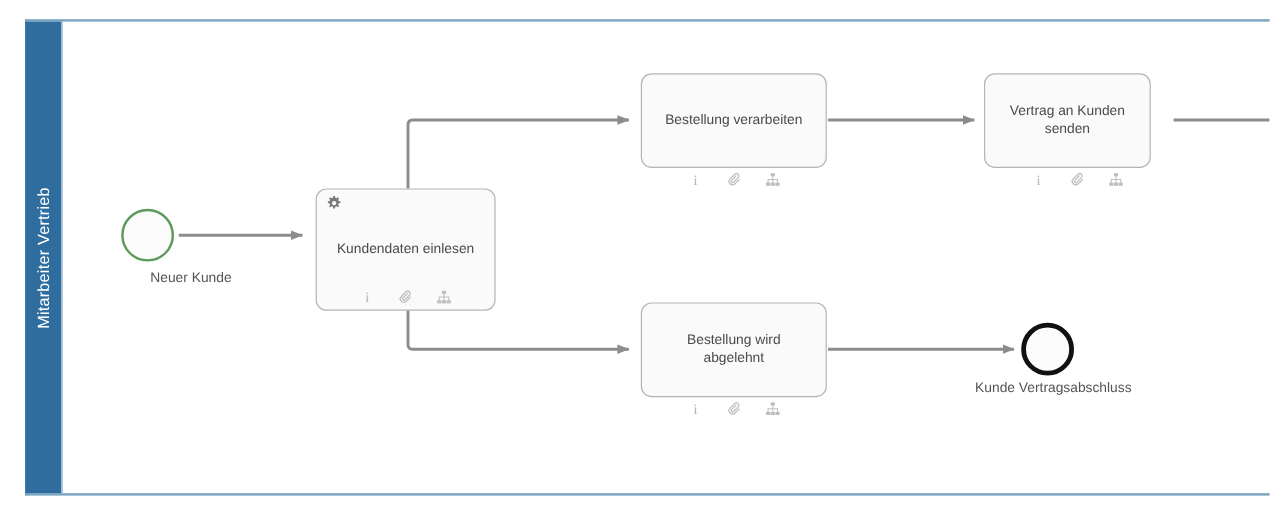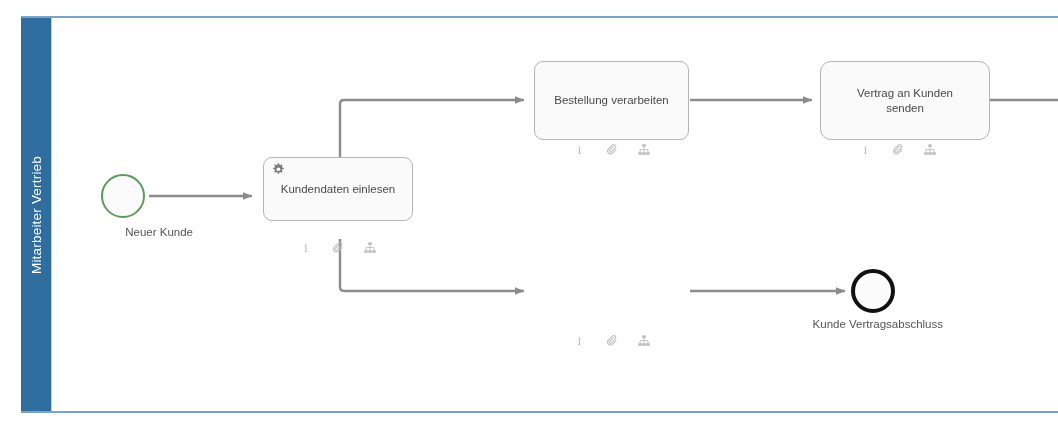--- a/index.html
+++ b/index.html
@@ -180,21 +180,21 @@
 
       <path d="M 978,100 L 1058,100" fill="none" stroke="#8c8c8c" stroke-width="2.4"></path>
 
       <path d="M 690,291 L 845,291" fill="none" stroke="#8c8c8c" stroke-width="2.4" marker-end="url(#ah)"></path>
     </svg>
   </div>
 
   <div class="event start" style="left:101px; top:174px;"></div>
   <div class="event-label" style="left:53px; top:226px; width:140px;">Neuer Kunde</div>
 
-  <div class="task" style="left:263px; top:157px; width:150px; height:64px;">
+  <div class="task" style="left:263px; top:157px; width:150px; height:102px;">
     <span class="task-type-icon">
       <svg viewBox="0 0 16 16" width="14" height="14" aria-hidden="true">
         <path fill="#7a7a7a" d="M9.3 1.5l.3 1.7 1.2.5 1.4-1 1.1 1.1-1 1.4.5 1.2 1.7.3v1.6l-1.7.3-.5 1.2 1 1.4-1.1 1.1-1.4-1-1.2.5-.3 1.7H7.7l-.3-1.7-1.2-.5-1.4 1-1.1-1.1 1-1.4-.5-1.2-1.7-.3V6.7l1.7-.3.5-1.2-1-1.4 1.1-1.1 1.4 1 1.2-.5.3-1.7z"></path>
         <circle cx="8.5" cy="8.3" r="2.1" fill="#fafafa"></circle>
       </svg>
     </span>
     <span class="task-label">Kundendaten einlesen</span>
   </div>
   <div class="marker-row" style="left:263px; top:240px; width:150px; height:16px;">
     <span class="mk mk-info">i</span>
@@ -228,21 +228,21 @@
       <svg viewBox="0 0 16 16" width="14" height="14" aria-hidden="true">
         <rect x="6" y="1.5" width="4" height="3" fill="#bdbdbd"></rect>
         <rect x="1.5" y="10.5" width="4" height="3" fill="#bdbdbd"></rect>
         <rect x="6" y="10.5" width="4" height="3" fill="#bdbdbd"></rect>
         <rect x="10.5" y="10.5" width="4" height="3" fill="#bdbdbd"></rect>
         <path d="M8 4.5v3M3.5 10.5v-3h9v3M8 7.5v3" fill="none" stroke="#bdbdbd" stroke-width="1"></path>
       </svg>
     </span>
   </div>
 
-  <div class="task" style="left:820px; top:61px; width:170px; height:79px;border-radius:11px;">
+  <div class="task" style="left:820px; top:61px; width:139px; height:79px;">
     <span class="task-label">Vertrag an Kunden
 senden</span>
   </div>
   <div class="marker-row" style="left:820px; top:142px; width:155px; height:16px;">
     <span class="mk mk-info">i</span>
     <span class="mk">
       <svg viewBox="0 0 16 16" width="14" height="14" aria-hidden="true">
         <path d="M11.2 4.1L5.6 9.7a1.7 1.7 0 0 0 2.4 2.4l6-6a3 3 0 0 0-4.2-4.2l-6 6a4.2 4.2 0 0 0 6 6l5.1-5.1" fill="none" stroke="#bdbdbd" stroke-width="1.5" stroke-linecap="round" transform="scale(0.78) translate(1.2,1.0)"></path>
       </svg>
     </span>
@@ -250,20 +250,24 @@
       <svg viewBox="0 0 16 16" width="14" height="14" aria-hidden="true">
         <rect x="6" y="1.5" width="4" height="3" fill="#bdbdbd"></rect>
         <rect x="1.5" y="10.5" width="4" height="3" fill="#bdbdbd"></rect>
         <rect x="6" y="10.5" width="4" height="3" fill="#bdbdbd"></rect>
         <rect x="10.5" y="10.5" width="4" height="3" fill="#bdbdbd"></rect>
         <path d="M8 4.5v3M3.5 10.5v-3h9v3M8 7.5v3" fill="none" stroke="#bdbdbd" stroke-width="1"></path>
       </svg>
     </span>
   </div>
 
+  <div class="task" style="left:534px; top:252px; width:155px; height:79px;">
+    <span class="task-label">Bestellung wird
+abgelehnt</span>
+  </div>
   <div class="marker-row" style="left:534px; top:333px; width:155px; height:16px;">
     <span class="mk mk-info">i</span>
     <span class="mk">
       <svg viewBox="0 0 16 16" width="14" height="14" aria-hidden="true">
         <path d="M11.2 4.1L5.6 9.7a1.7 1.7 0 0 0 2.4 2.4l6-6a3 3 0 0 0-4.2-4.2l-6 6a4.2 4.2 0 0 0 6 6l5.1-5.1" fill="none" stroke="#bdbdbd" stroke-width="1.5" stroke-linecap="round" transform="scale(0.78) translate(1.2,1.0)"></path>
       </svg>
     </span>
     <span class="mk">
       <svg viewBox="0 0 16 16" width="14" height="14" aria-hidden="true">
         <rect x="6" y="1.5" width="4" height="3" fill="#bdbdbd"></rect>

